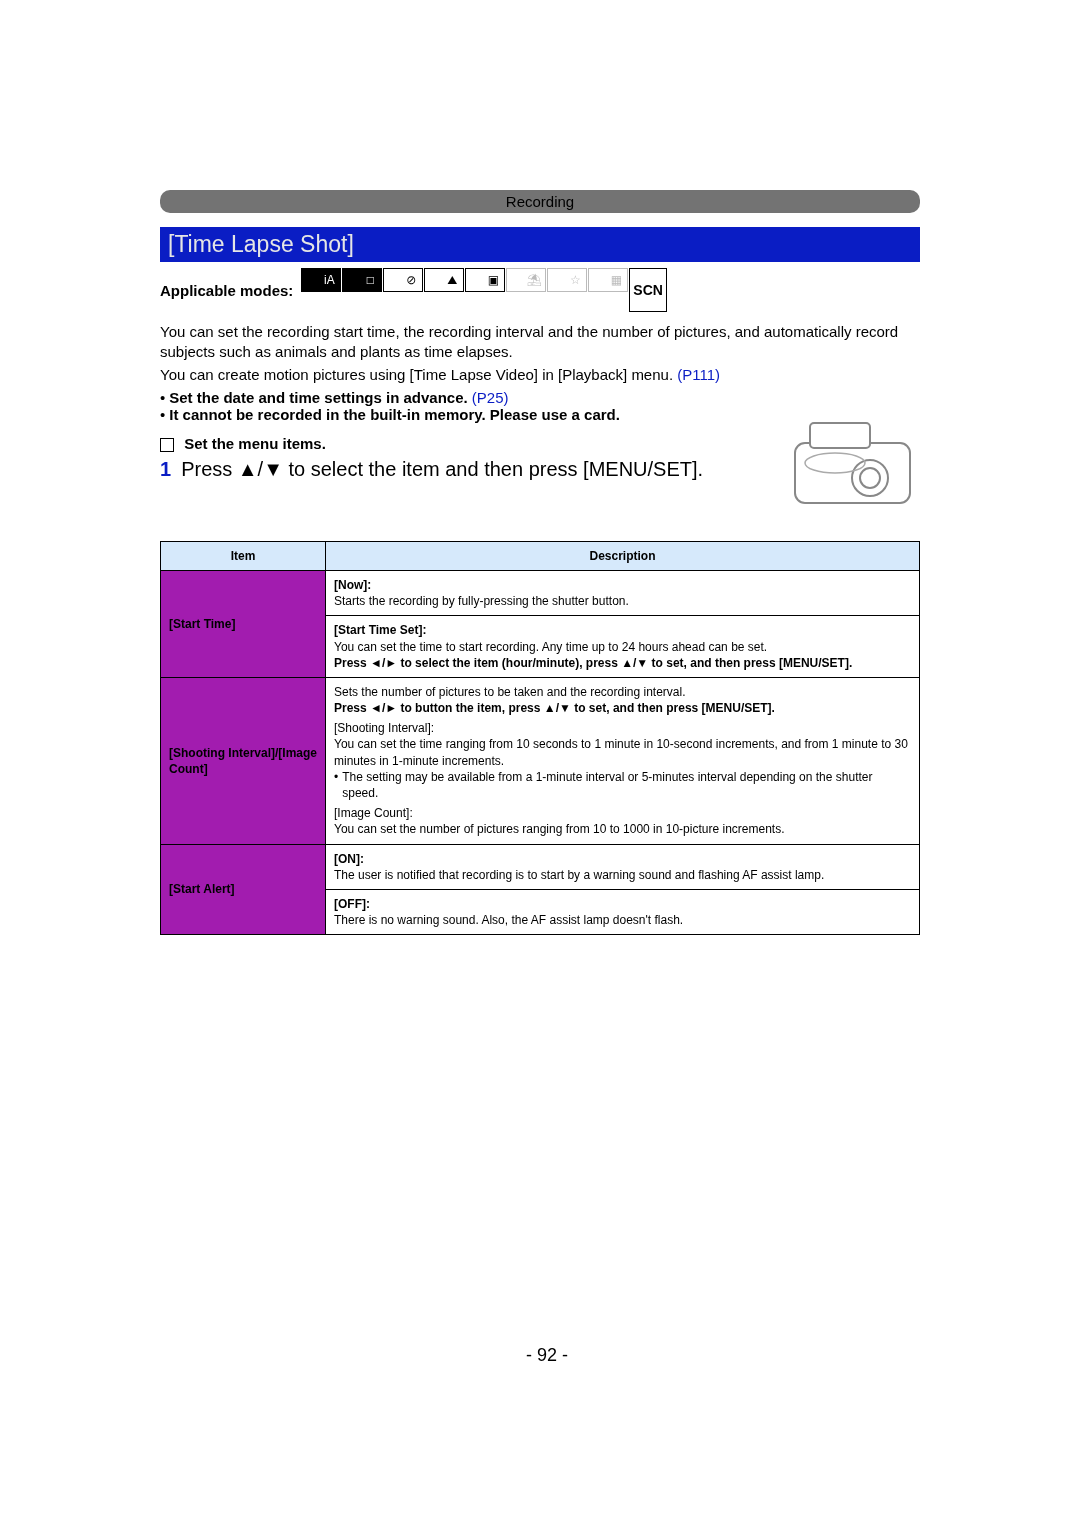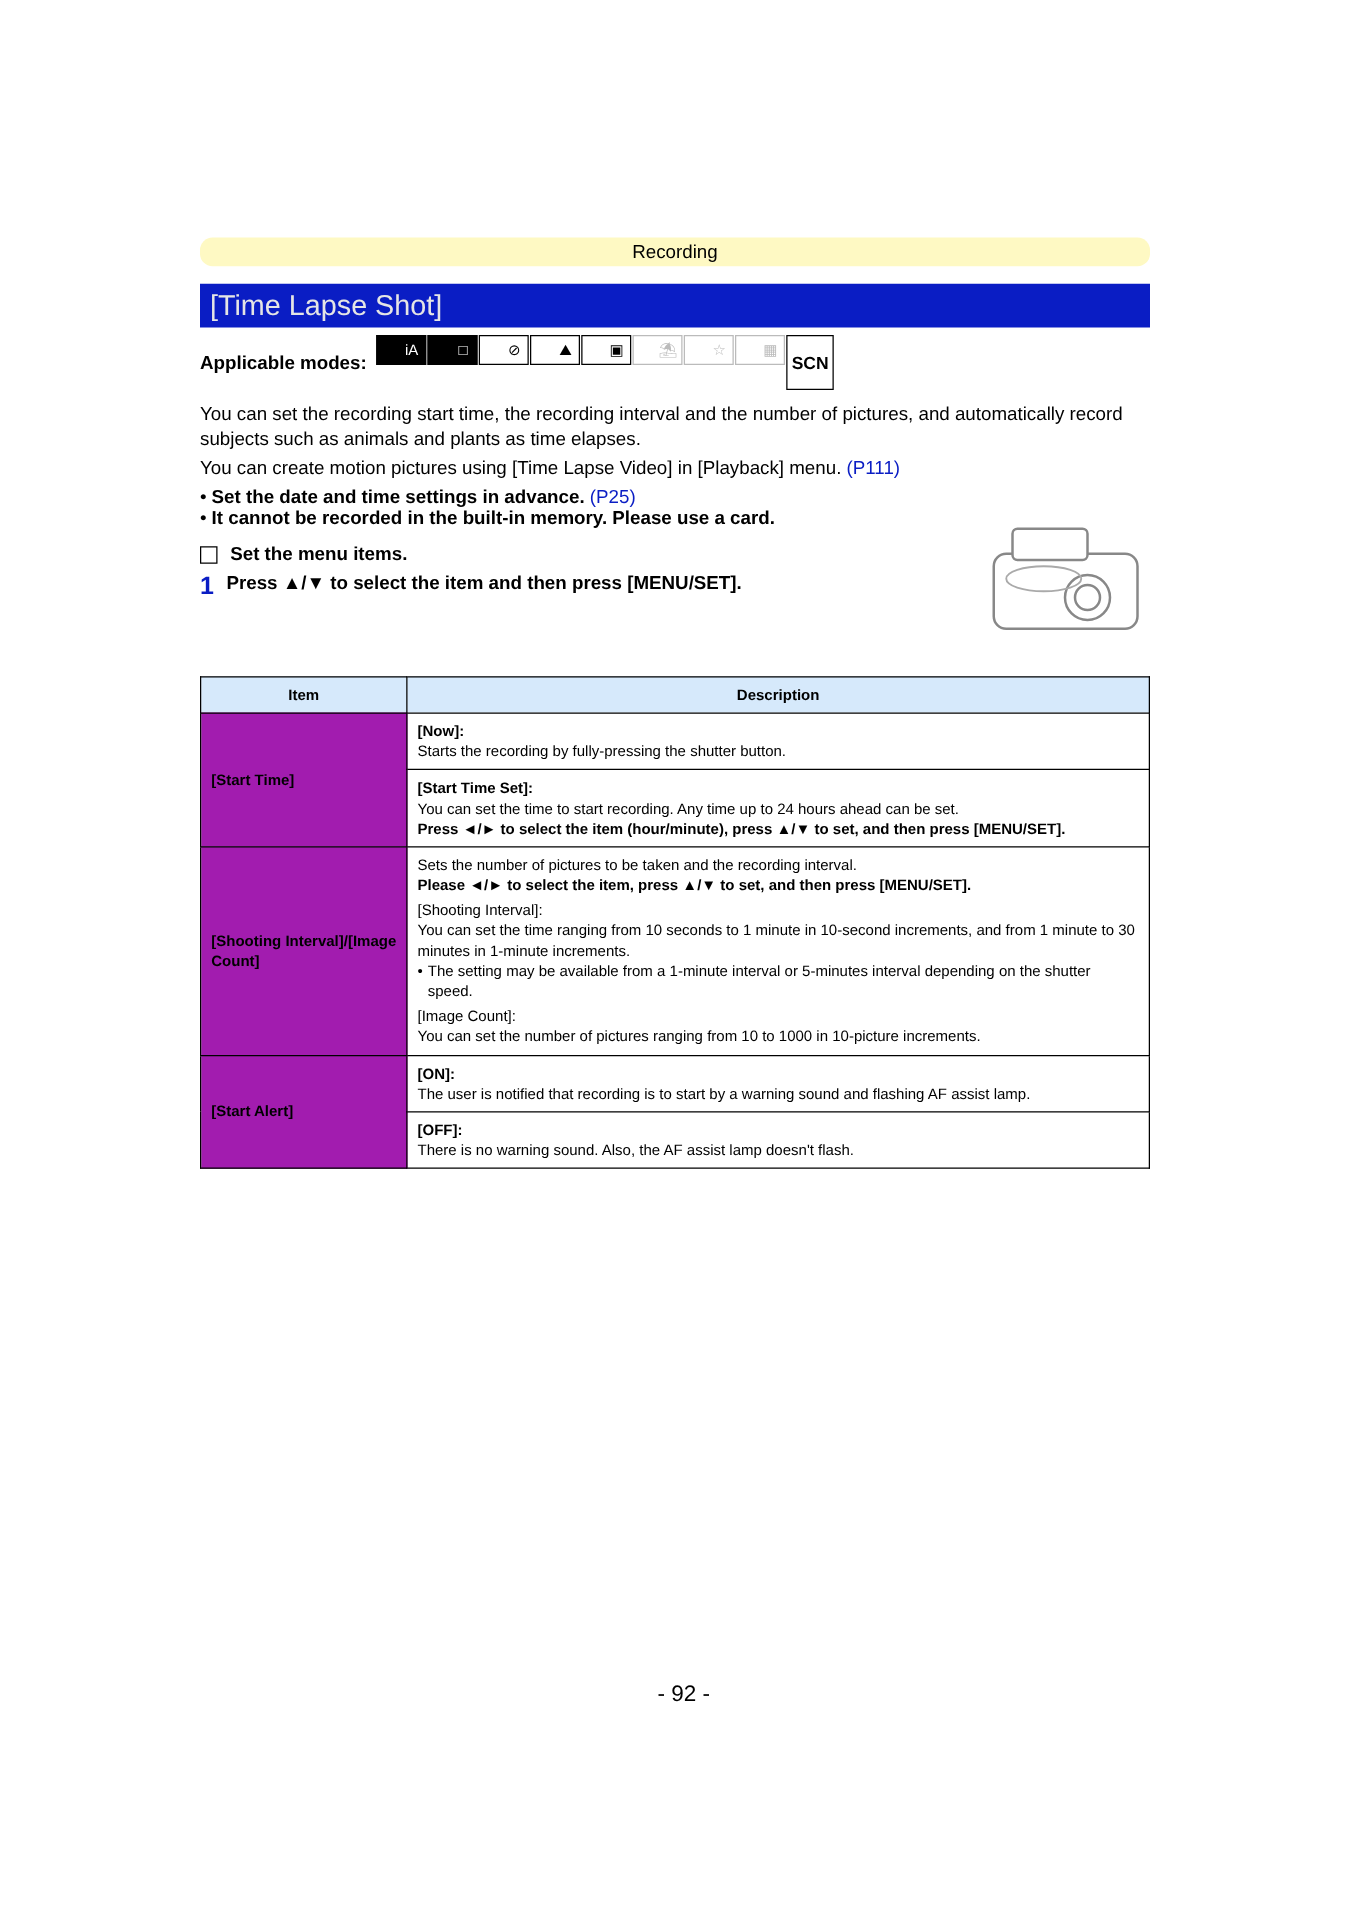--- a/index.html
+++ b/index.html
@@ -11,21 +11,21 @@
     color: #000;
   }
   .page {
     width: 1080px;
     height: 1526px;
     position: relative;
     box-sizing: border-box;
     padding: 190px 160px 0 160px;
   }
   .header-bar {
-    background: #fef9c3;
+    background: #737373;
     border-radius: 10px;
     text-align: center;
     padding: 3px 0;
     font-size: 15px;
     color: #000;
     margin-bottom: 14px;
   }
   .title-bar {
     background: #0a1dc4;
     color: #e5e5e5;
@@ -68,21 +68,21 @@
   }
   .intro p { margin: 2px 0; line-height: 1.35; }
   .intro a { color: #0a1dc4; text-decoration: none; }
   .bullets { margin-top: 4px; }
   .bullets .row { display: flex; align-items: flex-start; gap: 4px; }
   .bullets .row span.bold { font-weight: bold; }
   .sub-heading { margin-top: 12px; font-weight: bold; }
   .sub-heading .box { display:inline-block; width:12px; height:12px; border:1px solid #000; margin-right:6px; vertical-align:middle; }
   .step-row { margin-top: 6px; display:flex; align-items:flex-start; gap:10px; }
   .step-num { color: #0a1dc4; font-weight: bold; font-size: 20px; }
-  .step-text { font-weight: bold; font-size: 15px; }
+  .step-text { font-weight: normal; font-size: 20px; }
   .camera-illust {
     position: absolute;
     right: 165px;
     top: 418px;
     width: 125px;
     height: 95px;
   }
   .camera-illust svg { width: 100%; height: 100%; }
 
   table.settings {
@@ -211,21 +211,21 @@
           <div class="bold">[Start Time Set]:</div>
           <div>You can set the time to start recording. Any time up to 24 hours ahead can be set.</div>
           <div class="bold">Press ◄/► to select the item (hour/minute), press ▲/▼ to set, and then press [MENU/SET].</div>
         </td>
       </tr>
 
       <tr>
         <td class="left">[Shooting Interval]/[Image Count]</td>
         <td>
           <div>Sets the number of pictures to be taken and the recording interval.</div>
-          <div class="bold">Please ◄/► to select the item, press ▲/▼ to set, and then press [MENU/SET].</div>
+          <div class="bold">Press ◄/► to button the item, press ▲/▼ to set, and then press [MENU/SET].</div>
           <div style="margin-top:4px;">[Shooting Interval]:</div>
           <div>You can set the time ranging from 10 seconds to 1 minute in 10-second increments, and from 1 minute to 30 minutes in 1-minute increments.</div>
           <div style="display:flex;gap:4px;">
             <span>•</span>
             <span>The setting may be available from a 1-minute interval or 5-minutes interval depending on the shutter speed.</span>
           </div>
           <div style="margin-top:4px;">[Image Count]:</div>
           <div>You can set the number of pictures ranging from 10 to 1000 in 10-picture increments.</div>
         </td>
       </tr>

